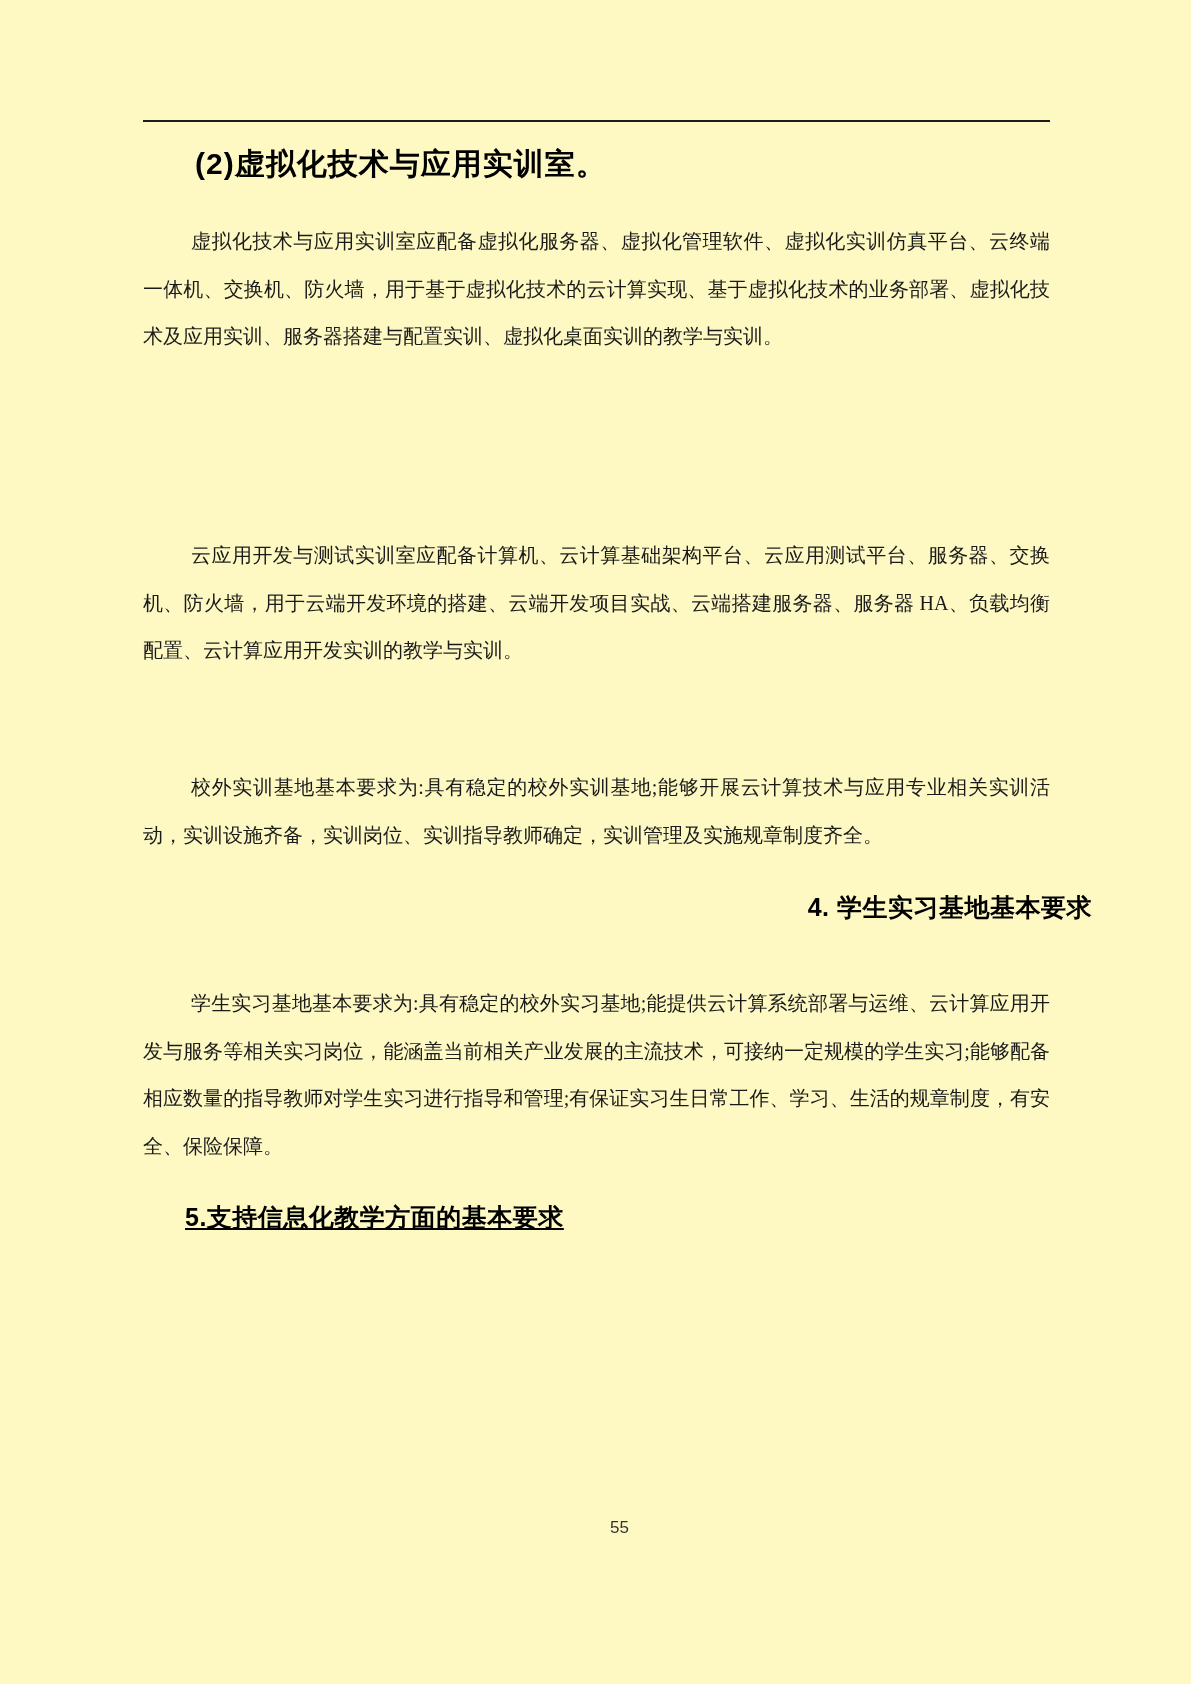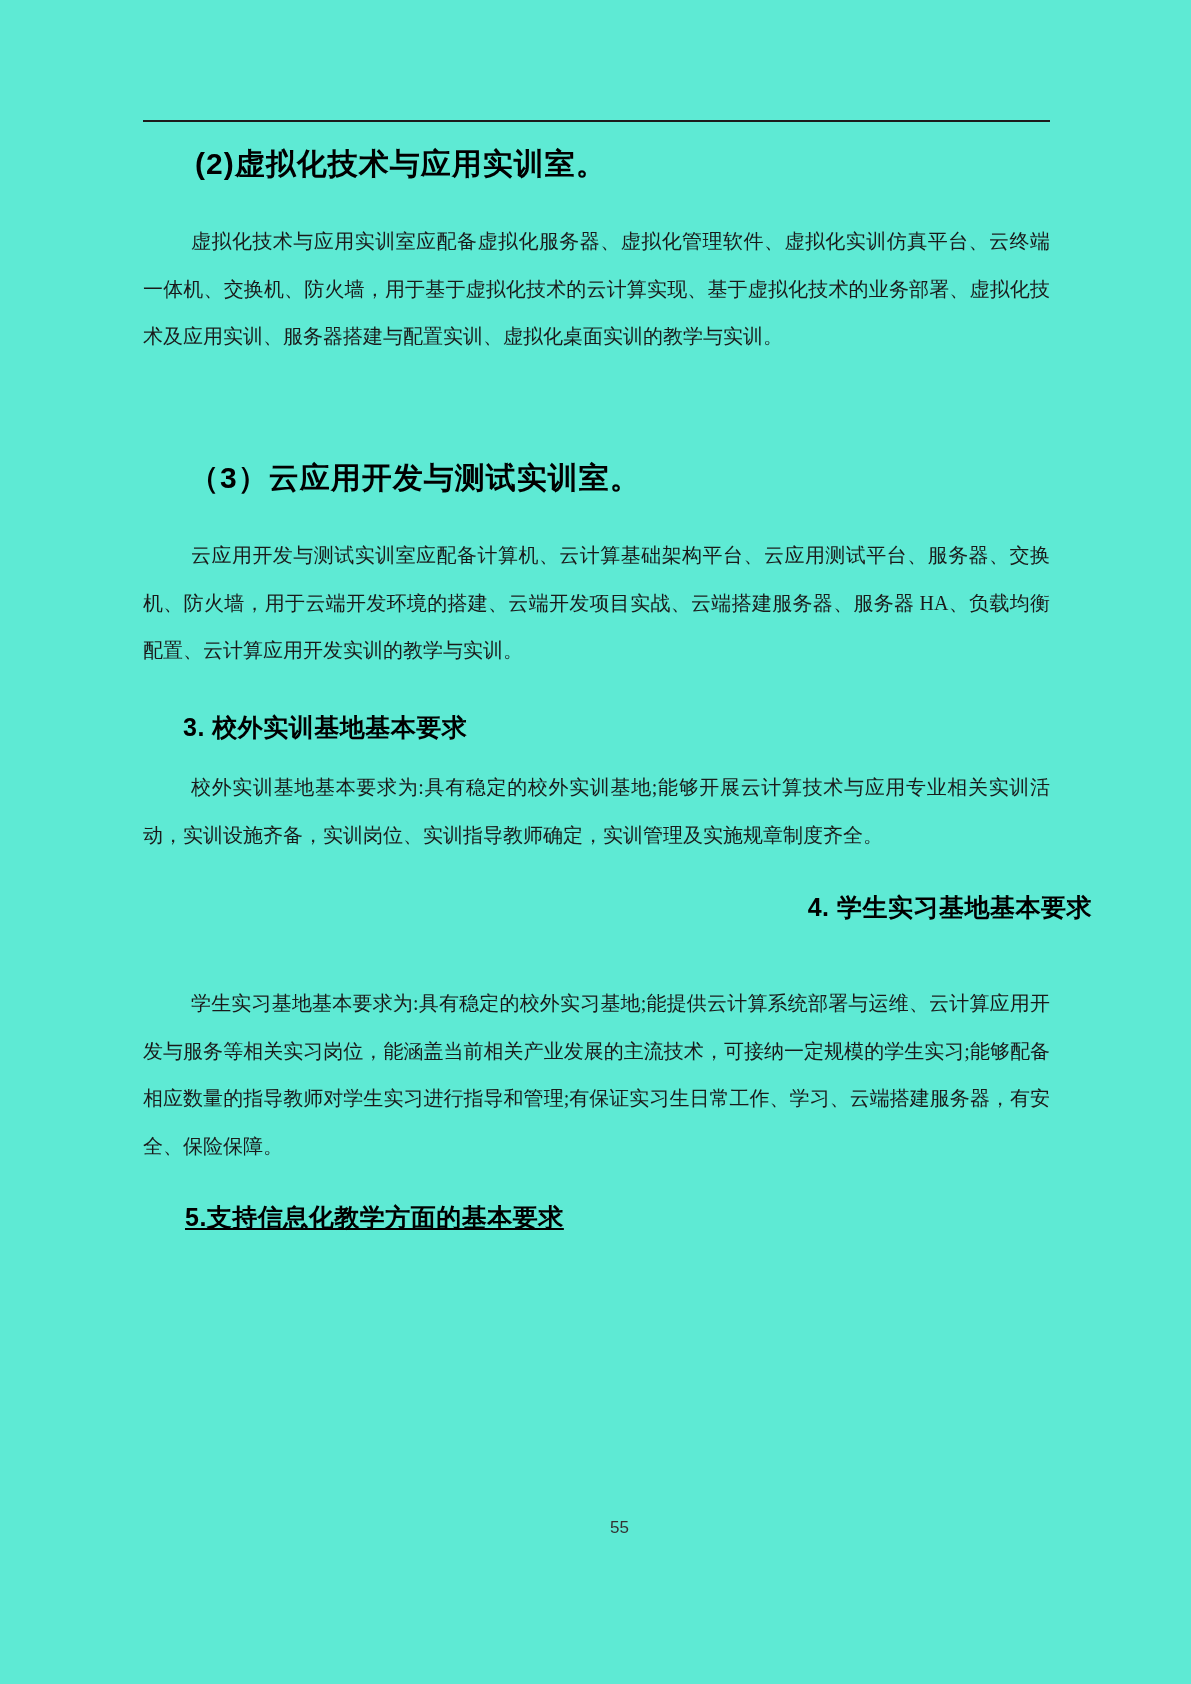--- a/index.html
+++ b/index.html
@@ -5,21 +5,21 @@
   html, body {
     margin: 0;
     padding: 0;
     background: #ffffff;
   }
   .page {
     position: relative;
     width: 1191px;
     height: 1684px;
     margin: 0 auto;
-    background: #5eead4;
+    background: #fef9c3;
     overflow: hidden;
     font-family: "Liberation Serif", serif;
     color: #1a1a1a;
   }
   .header-rule {
     position: absolute;
     left: 143px;
     width: 907px;
     top: 120px;
     border-top: 2px solid #1c1c1c;
@@ -68,30 +68,28 @@
 <body>
 
 <div class="page">
 
   <div class="header-rule"></div>
 
   <div class="block h-big" style="top:144px; padding-left:52px;">(2)虚拟化技术与应用实训室。</div>
 
   <div class="block para" style="top:218px;">虚拟化技术与应用实训室应配备虚拟化服务器、虚拟化管理软件、虚拟化实训仿真平台、云终端一体机、交换机、防火墙，用于基于虚拟化技术的云计算实现、基于虚拟化技术的业务部署、虚拟化技术及应用实训、服务器搭建与配置实训、虚拟化桌面实训的教学与实训。</div>
 
-  <div class="block h-big" style="top:458px; padding-left:46px;">（3）云应用开发与测试实训室。</div>
 
   <div class="block para" style="top:532px;">云应用开发与测试实训室应配备计算机、云计算基础架构平台、云应用测试平台、服务器、交换机、防火墙，用于云端开发环境的搭建、云端开发项目实战、云端搭建服务器、服务器 HA、负载均衡配置、云计算应用开发实训的教学与实训。</div>
 
-  <div class="block h-num" style="top:710px; padding-left:40px;">3. 校外实训基地基本要求</div>
 
   <div class="block para" style="top:764px;">校外实训基地基本要求为:具有稳定的校外实训基地;能够开展云计算技术与应用专业相关实训活动，实训设施齐备，实训岗位、实训指导教师确定，实训管理及实施规章制度齐全。</div>
 
   <div class="block h-num" style="top:890px; padding-left:42px;text-align:right;">4. 学生实习基地基本要求</div>
 
-  <div class="block para" style="top:980px;">学生实习基地基本要求为:具有稳定的校外实习基地;能提供云计算系统部署与运维、云计算应用开发与服务等相关实习岗位，能涵盖当前相关产业发展的主流技术，可接纳一定规模的学生实习;能够配备相应数量的指导教师对学生实习进行指导和管理;有保证实习生日常工作、学习、云端搭建服务器，有安全、保险保障。</div>
+  <div class="block para" style="top:980px;">学生实习基地基本要求为:具有稳定的校外实习基地;能提供云计算系统部署与运维、云计算应用开发与服务等相关实习岗位，能涵盖当前相关产业发展的主流技术，可接纳一定规模的学生实习;能够配备相应数量的指导教师对学生实习进行指导和管理;有保证实习生日常工作、学习、生活的规章制度，有安全、保险保障。</div>
 
   <div class="block h-num" style="top:1200px; padding-left:42px;text-decoration:underline;">5.支持信息化教学方面的基本要求</div>
 
 
   <div class="page-number">55</div>
 
 </div>
 
 </body></html>

